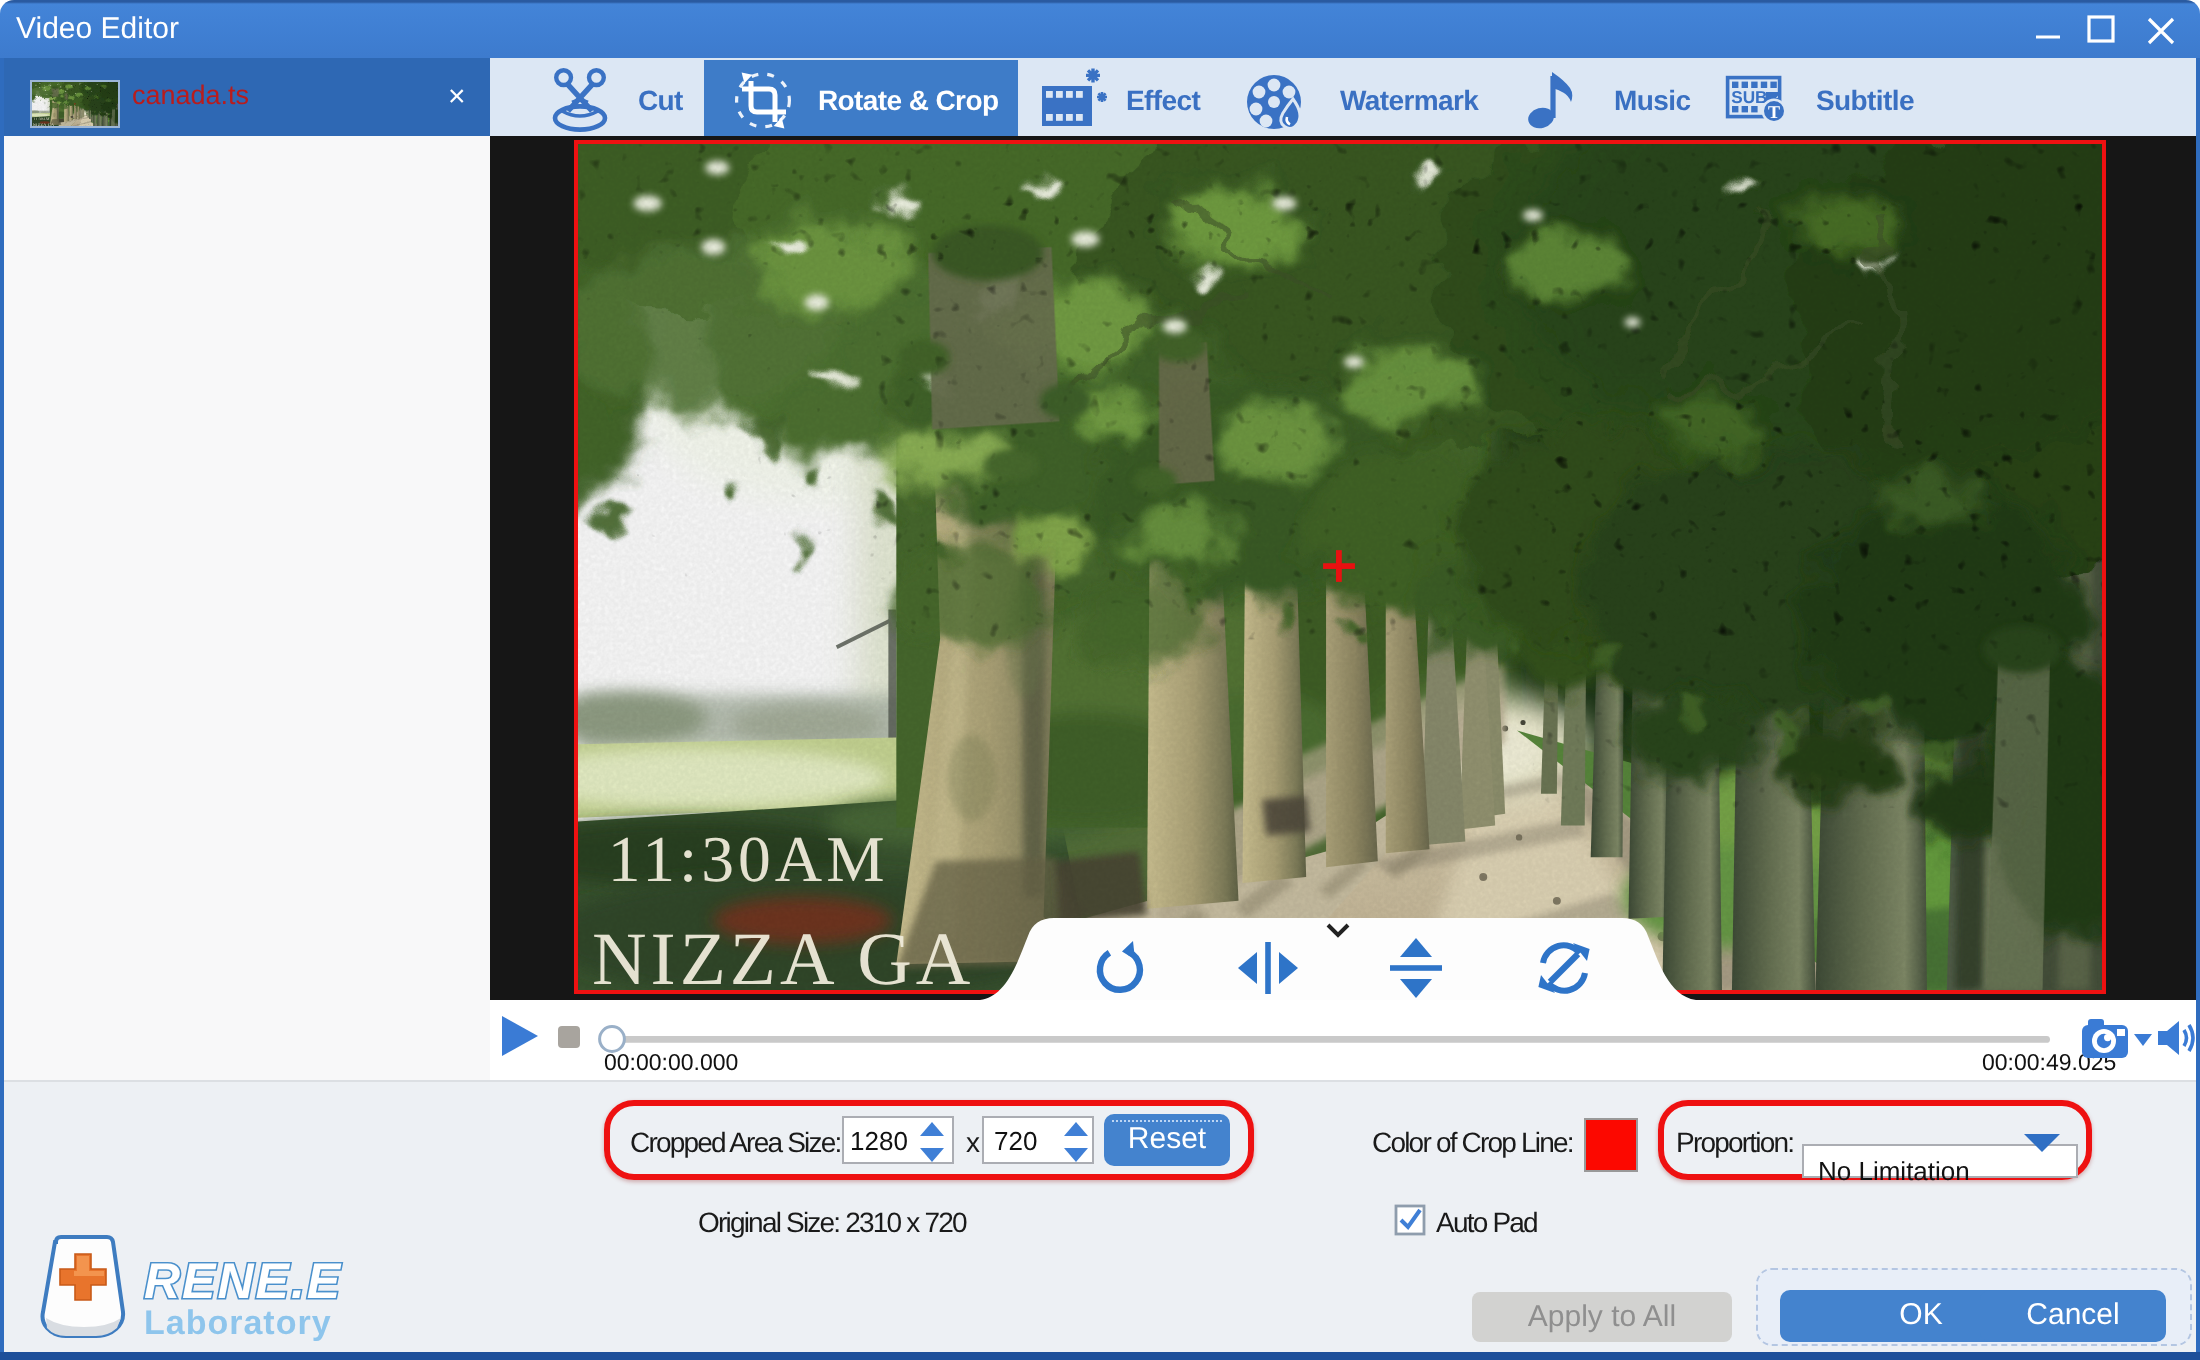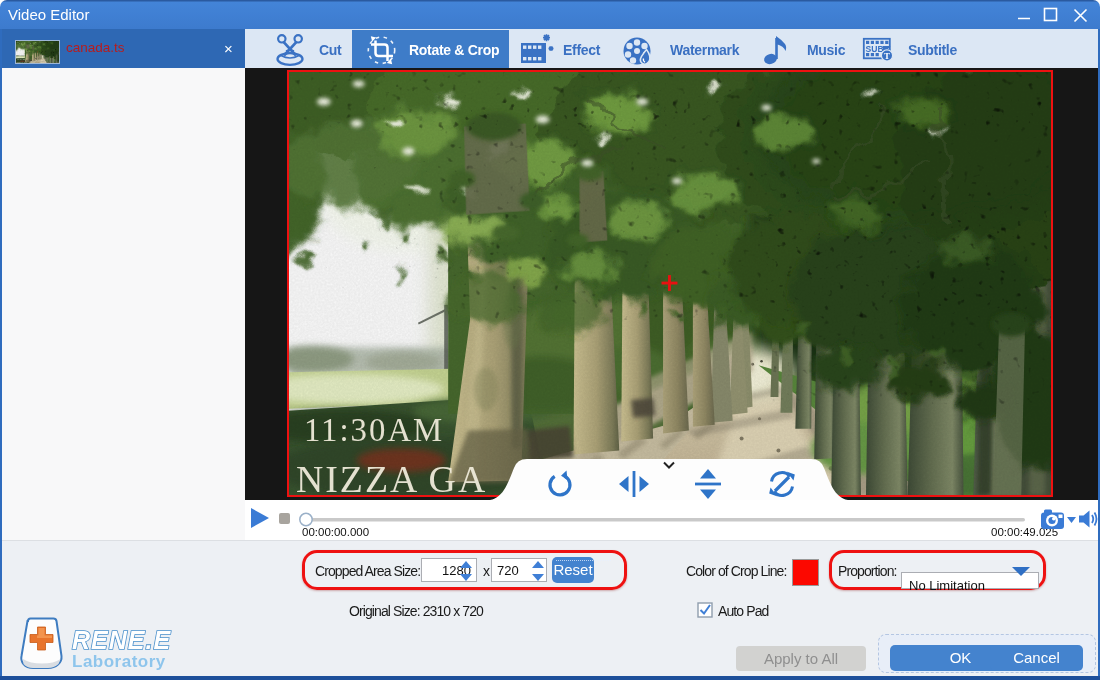--- a/index.html
+++ b/index.html
@@ -215,24 +215,24 @@
       <path d="M0 6.5 L4.5 6.5 L10.5 1.5 L10.5 18.5 L4.5 13.5 L0 13.5 Z" fill="#3a7bd5"></path>
       <path d="M13 6 Q15.5 10 13 14" stroke="#3a7bd5" stroke-width="1.8" fill="none"></path>
       <path d="M15.5 3.5 Q19.5 10 15.5 16.5" stroke="#3a7bd5" stroke-width="1.8" fill="none"></path>
     </g>
   </svg>
 
   <div class="abs bottom"></div>
   <div class="abs bluepanel" style="left:878px;top:634px;width:216px;height:37px;"></div>
   <div class="abs redring" style="left:302px;top:550px;width:319px;height:34px;"></div>
   <div class="abs lbl" style="left:315px;top:563px;">Cropped Area Size:</div>
-  <div class="abs inputbox" style="left:421px;top:558px;width:56px;height:24px;line-height:24px;padding-left:20px;box-sizing:border-box;">1280</div>
+  <div class="abs inputbox" style="left:421px;top:558px;width:56px;height:24px;line-height:24px;padding-left:3px;box-sizing:border-box;">1280</div>
   <div class="abs lbl" style="left:483px;top:563px;">x</div>
   <div class="abs inputbox" style="left:491px;top:558px;width:56px;height:24px;line-height:24px;padding-left:5px;box-sizing:border-box;">720</div>
-  <div class="abs btn" style="left:552px;top:557px;width:42px;height:26px;line-height:26px;">Reset</div>
+  <div class="abs btn" style="left:552px;top:557px;width:63px;height:26px;line-height:26px;">Reset</div>
   <div class="abs" style="left:556px;top:560px;width:55px;height:18px;border-top:1px dotted rgba(230,240,255,.75);"></div>
   <div class="abs redring" style="left:829px;top:550px;width:211px;height:34px;"></div>
   <div class="abs lbl" style="left:686px;top:563px;">Color of Crop Line:</div>
   <div class="abs" style="left:792px;top:559px;width:25px;height:25px;background:#fc0800;border:1px solid #999;"></div>
   <div class="abs lbl" style="left:838px;top:563px;">Proportion:</div>
   <div class="abs inputbox" style="left:901px;top:572px;width:138px;height:17px;line-height:25px;padding-left:7px;box-sizing:border-box;">No Limitation</div>
   <div class="abs lbl" style="left:349px;top:603px;">Original Size: 2310 x 720</div>
   <div class="abs lbl" style="left:718px;top:603px;">Auto Pad</div>
   <div class="abs btngray" style="left:736px;top:646px;width:130px;height:25px;line-height:25px;">Apply to All</div>
   <div class="abs btn" style="left:890px;top:645px;width:93px;height:26px;line-height:26px;padding-left:24px;">OK</div>

